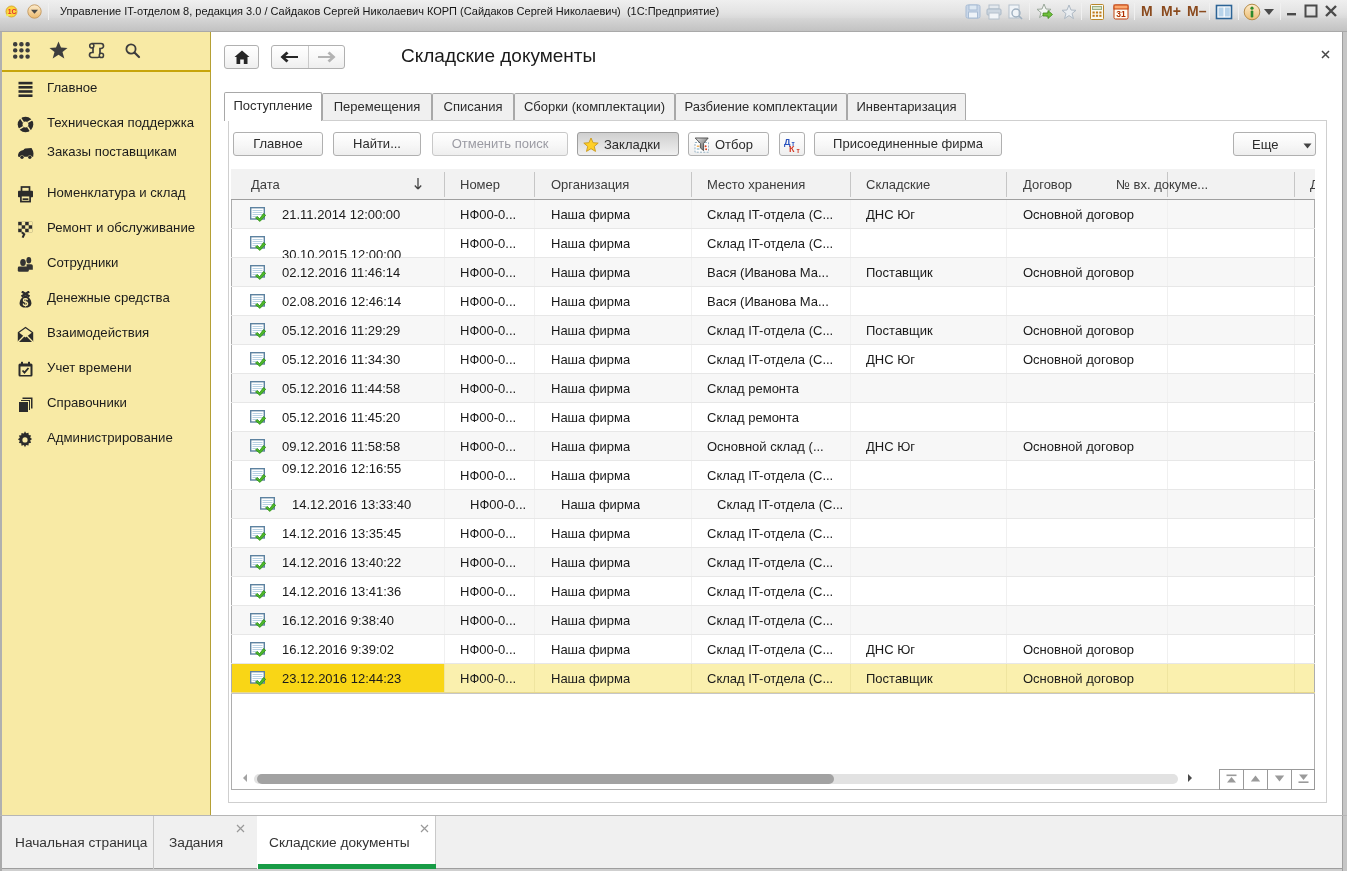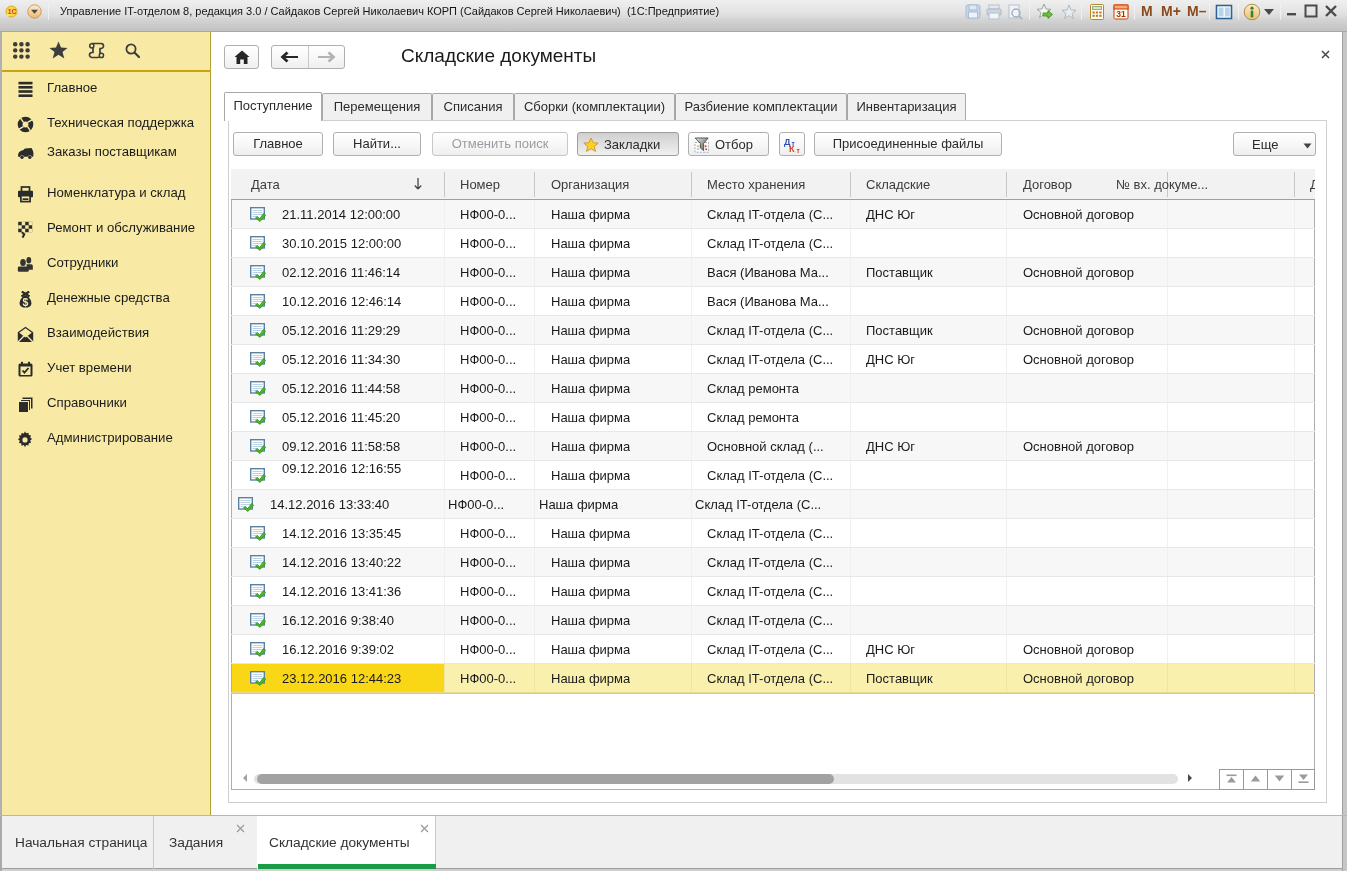--- a/index.html
+++ b/index.html
@@ -308,21 +308,21 @@
     </svg>
 <span style="position:absolute;left:26px;top:4px">Отбор</span>
   </div>
 <div class="abs btn" style="left:779px;top:132px;width:26px;height:24px">
 <svg style="margin-top:3px" width="18" height="18" viewBox="0 0 18 18">
       <text x="1" y="8.5" font-size="9" font-weight="bold" fill="#2a52be" font-family="Liberation Sans">Д</text>
       <text x="8.5" y="10" font-size="6.5" font-weight="bold" fill="#2a52be" font-family="Liberation Sans">т</text>
       <text x="6" y="16" font-size="9" font-weight="bold" fill="#d43c28" font-family="Liberation Sans">К</text>
       <text x="13.5" y="17" font-size="6.5" font-weight="bold" fill="#d43c28" font-family="Liberation Sans">т</text>
     </svg></div>
-<div class="abs btn" style="left:814px;top:132px;width:188px;height:24px;line-height:22px;">Присоединенные файлы</div>
+<div class="abs btn" style="left:814px;top:132px;width:188px;height:24px;line-height:22px;">Присоединенные фирма</div>
 <div class="abs btn" style="left:1233px;top:132px;width:83px;height:24px">
 <span style="position:absolute;left:18px;top:4px">Еще</span>
 <svg style="position:absolute;left:69px;top:10px" width="9" height="6" viewBox="0 0 9 6">
       <path d="M0.5 0.5 h8 l-4 5 z" fill="#444"></path>
     </svg>
   </div>
 <div class="abs" style="left:231px;top:169px;width:1084px;height:621px;border:1px solid #adadad;background:#fff"></div>
 <div class="abs" style="left:231px;top:169px;width:1084px;height:31px;background:#f2f2f2;border-bottom:1px solid #9f9f9f"></div>
 <div class="abs" style="left:443.5px;top:172px;width:1px;height:25px;background:#c6c6c6"></div>
 <div class="abs" style="left:534px;top:172px;width:1px;height:25px;background:#c6c6c6"></div>
@@ -376,21 +376,21 @@
 <div class="abs" style="left:1294px;top:229px;width:1px;height:29px;background:#f0f0f0"></div>
 <div class="abs" style="left:231px;top:257px;width:1084px;height:1px;background:#e7e7e7"></div>
 <div class="abs" style="left:231px;top:229px;width:1084px;height:29px">
     <svg style="position:absolute;left:19px;top:7px" width="17" height="15" viewBox="0 0 17 15">
       <rect x="0.7" y="0.7" width="13.6" height="11.3" fill="#ffffff" stroke="#5d82a0" stroke-width="1.4"></rect>
       <g stroke="#b9d2e4" stroke-width="1">
         <path d="M2.5 3.5 H12.5 M2.5 5.5 H12.5 M2.5 7.5 H12.5 M2.5 9.5 H7.5"></path>
       </g>
       <path d="M7.4 9.6 L9.7 11.7 L13.4 6.6 L15.7 8.3 L10 14.4 L5.5 10.9 Z" fill="#4cb82a" stroke="#2f8f18" stroke-width="0.8"></path>
     </svg>
-    <span class="rcell" style="left:51px;top:7px">30.10.2015 12:00:00</span>
+    <span class="rcell" style="left:51px;top:18px">30.10.2015 12:00:00</span>
     <span class="rcell" style="left:229px;top:7px">НФ00-0...</span>
     <span class="rcell" style="left:320px;top:7px">Наша фирма</span>
     <span class="rcell" style="left:476px;top:7px;width:150px">Склад IT-отдела (С...</span>
     <span class="rcell" style="left:635px;top:7px"></span>
     <span class="rcell" style="left:792px;top:7px"></span>
   </div>
 <div class="abs" style="left:232px;top:258px;width:1082px;height:29px;background:#f7f7f7"></div>
 <div class="abs" style="left:443.5px;top:258px;width:1px;height:29px;background:#f0f0f0"></div>
 <div class="abs" style="left:534px;top:258px;width:1px;height:29px;background:#f0f0f0"></div>
 <div class="abs" style="left:691px;top:258px;width:1px;height:29px;background:#f0f0f0"></div>
@@ -424,21 +424,21 @@
 <div class="abs" style="left:1294px;top:287px;width:1px;height:29px;background:#f0f0f0"></div>
 <div class="abs" style="left:231px;top:315px;width:1084px;height:1px;background:#e7e7e7"></div>
 <div class="abs" style="left:231px;top:287px;width:1084px;height:29px">
     <svg style="position:absolute;left:19px;top:7px" width="17" height="15" viewBox="0 0 17 15">
       <rect x="0.7" y="0.7" width="13.6" height="11.3" fill="#ffffff" stroke="#5d82a0" stroke-width="1.4"></rect>
       <g stroke="#b9d2e4" stroke-width="1">
         <path d="M2.5 3.5 H12.5 M2.5 5.5 H12.5 M2.5 7.5 H12.5 M2.5 9.5 H7.5"></path>
       </g>
       <path d="M7.4 9.6 L9.7 11.7 L13.4 6.6 L15.7 8.3 L10 14.4 L5.5 10.9 Z" fill="#4cb82a" stroke="#2f8f18" stroke-width="0.8"></path>
     </svg>
-    <span class="rcell" style="left:51px;top:7px">10.12.2016 12:46:14</span>
+    <span class="rcell" style="left:51px;top:7px">02.08.2016 12:46:14</span>
     <span class="rcell" style="left:229px;top:7px">НФ00-0...</span>
     <span class="rcell" style="left:320px;top:7px">Наша фирма</span>
     <span class="rcell" style="left:476px;top:7px;width:150px">Вася (Иванова Ма...</span>
     <span class="rcell" style="left:635px;top:7px"></span>
     <span class="rcell" style="left:792px;top:7px"></span>
   </div>
 <div class="abs" style="left:232px;top:316px;width:1082px;height:29px;background:#f7f7f7"></div>
 <div class="abs" style="left:443.5px;top:316px;width:1px;height:29px;background:#f0f0f0"></div>
 <div class="abs" style="left:534px;top:316px;width:1px;height:29px;background:#f0f0f0"></div>
 <div class="abs" style="left:691px;top:316px;width:1px;height:29px;background:#f0f0f0"></div>
@@ -584,21 +584,21 @@
   </div>
 <div class="abs" style="left:232px;top:490px;width:1082px;height:29px;background:#f7f7f7"></div>
 <div class="abs" style="left:443.5px;top:490px;width:1px;height:29px;background:#f0f0f0"></div>
 <div class="abs" style="left:534px;top:490px;width:1px;height:29px;background:#f0f0f0"></div>
 <div class="abs" style="left:691px;top:490px;width:1px;height:29px;background:#f0f0f0"></div>
 <div class="abs" style="left:849.5px;top:490px;width:1px;height:29px;background:#f0f0f0"></div>
 <div class="abs" style="left:1006px;top:490px;width:1px;height:29px;background:#f0f0f0"></div>
 <div class="abs" style="left:1167px;top:490px;width:1px;height:29px;background:#f0f0f0"></div>
 <div class="abs" style="left:1294px;top:490px;width:1px;height:29px;background:#f0f0f0"></div>
 <div class="abs" style="left:231px;top:518px;width:1084px;height:1px;background:#e7e7e7"></div>
-<div class="abs" style="left:219px;top:490px;width:956px;height:29px">
+<div class="abs" style="left:241px;top:490px;width:956px;height:29px">
     <svg style="position:absolute;left:19px;top:7px" width="17" height="15" viewBox="0 0 17 15">
       <rect x="0.7" y="0.7" width="13.6" height="11.3" fill="#ffffff" stroke="#5d82a0" stroke-width="1.4"></rect>
       <g stroke="#b9d2e4" stroke-width="1">
         <path d="M2.5 3.5 H12.5 M2.5 5.5 H12.5 M2.5 7.5 H12.5 M2.5 9.5 H7.5"></path>
       </g>
       <path d="M7.4 9.6 L9.7 11.7 L13.4 6.6 L15.7 8.3 L10 14.4 L5.5 10.9 Z" fill="#4cb82a" stroke="#2f8f18" stroke-width="0.8"></path>
     </svg>
     <span class="rcell" style="left:51px;top:7px">14.12.2016 13:33:40</span>
     <span class="rcell" style="left:229px;top:7px">НФ00-0...</span>
     <span class="rcell" style="left:320px;top:7px">Наша фирма</span>

